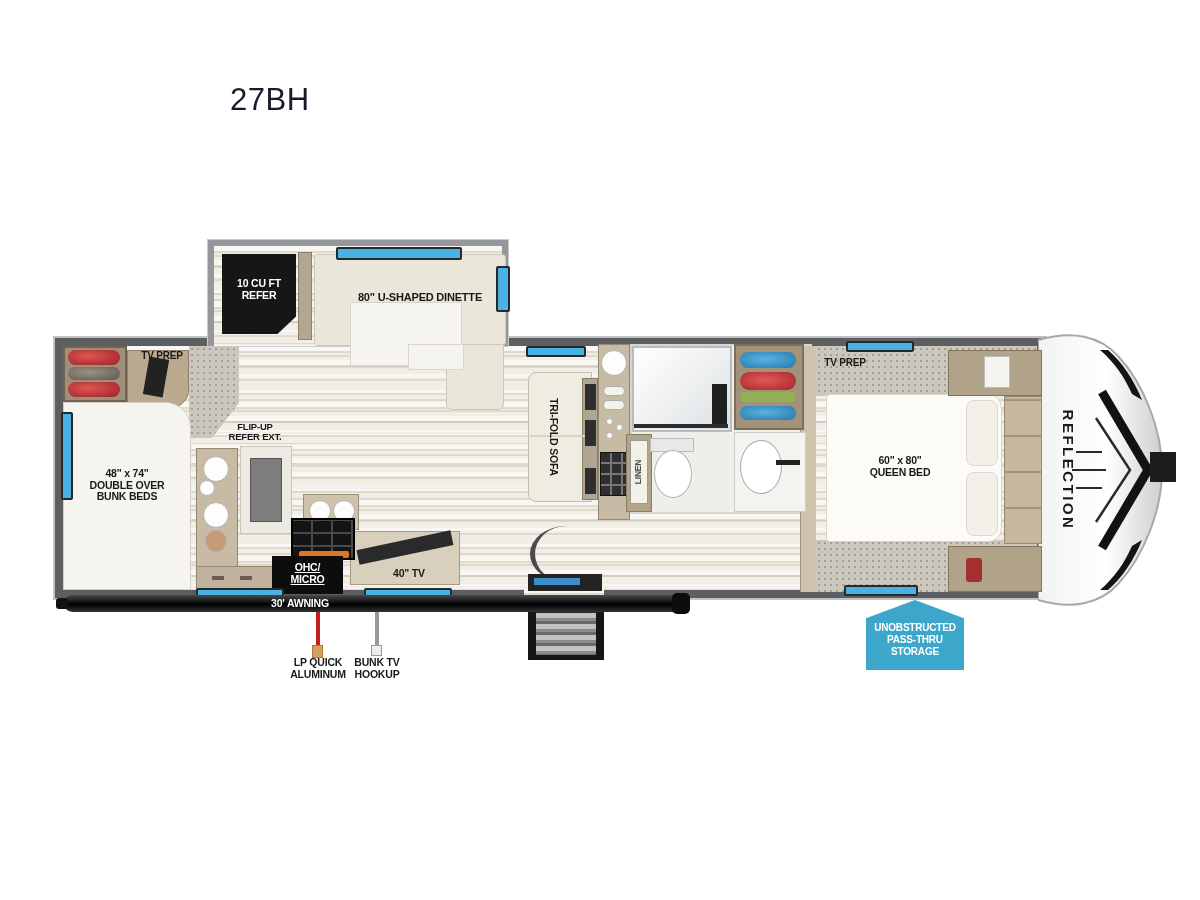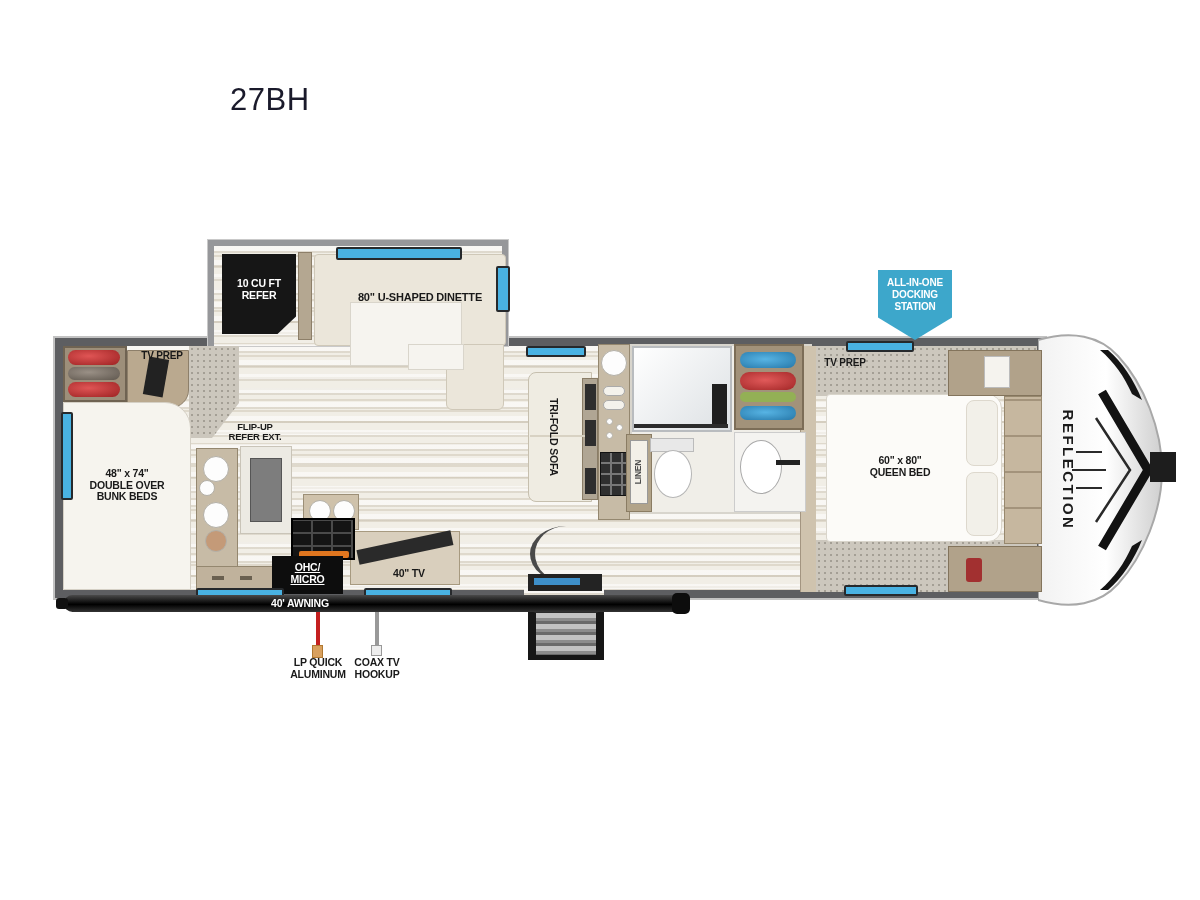--- a/index.html
+++ b/index.html
@@ -160,37 +160,37 @@
     <path d="M0,10 C34,0 62,6 80,26 C106,54 124,100 124,140 C124,180 106,226 80,254 C62,274 34,280 0,270 Z" fill="url(#capg)" stroke="#a8a8a8" stroke-width="2"></path>
     <path d="M70,20 C84,32 96,50 104,70 L94,64 C86,46 76,32 62,20 Z" fill="#141414"></path>
     <path d="M70,260 C84,248 96,230 104,210 L94,216 C86,234 76,248 62,260 Z" fill="#141414"></path>
     <path d="M64,62 L110,140 L64,218" fill="none" stroke="#121212" stroke-width="9"></path>
     <path d="M58,88 L92,140 L58,192" fill="none" stroke="#2a2a2a" stroke-width="2.5"></path>
     <path d="M38,122 h26 M34,140 h34 M38,158 h26" stroke="#2a2a2a" stroke-width="2"></path>
   </svg>
   <div class="lbl vtext" style="left:968px;top:461px;width:200px;height:18px;font-size:15px;letter-spacing:2.5px;color:#1b1b1b;transform:rotate(90deg);z-index:6;">REFLECTION</div>
   <div class="abs" style="left:1150px;top:452px;width:26px;height:30px;background:#1d1d1d;z-index:4;"></div>
 
-  <div class="badge" style="left:878px;top:270px;width:74px;height:70px;padding-top:7px;
-              clip-path:polygon(0 0,100% 0,100% 68%,50% 100%,0 68%);">ALL-IN-ONE
-DOCKING
-STATION</div>
+  <div class="badge" style="left:866px;top:600px;width:98px;height:70px;padding-top:22px;
+              clip-path:polygon(50% 0,100% 26%,100% 100%,0 100%,0 26%);">UNOBSTRUCTED
+PASS-THRU
+STORAGE</div>
 
   <div class="abs" style="left:64px;top:595px;width:624px;height:17px;border-radius:9px;z-index:6;
               background:linear-gradient(180deg,#4a4a4a,#000 55%,#333);"></div>
   <div class="abs" style="left:56px;top:598px;width:12px;height:11px;background:#111;border-radius:3px;z-index:6;"></div>
   <div class="abs" style="left:672px;top:593px;width:18px;height:21px;background:#0d0d0d;border-radius:5px;z-index:6;"></div>
-  <div class="lbl" style="left:248px;top:598px;width:104px;font-size:10.5px;color:#ffffff;z-index:7;">40' AWNING</div>
+  <div class="lbl" style="left:248px;top:598px;width:104px;font-size:10.5px;color:#ffffff;z-index:7;">30' AWNING</div>
 
   <div class="abs" style="left:316px;top:612px;width:4px;height:36px;background:#c41f1f;z-index:5;"></div>
   <div class="abs" style="left:312px;top:645px;width:11px;height:13px;background:#d8a05e;border:1px solid #b07830;z-index:6;"></div>
   <div class="lbl" style="left:286px;top:657px;width:64px;font-size:10.5px;">LP QUICK
 ALUMINUM</div>
   <div class="abs" style="left:375px;top:612px;width:4px;height:36px;background:#999999;z-index:5;"></div>
   <div class="abs" style="left:371px;top:645px;width:11px;height:11px;background:#eeeeee;border:1px solid #999;z-index:6;"></div>
-  <div class="lbl" style="left:345px;top:657px;width:64px;font-size:10.5px;">COAX TV
+  <div class="lbl" style="left:345px;top:657px;width:64px;font-size:10.5px;">BUNK TV
 HOOKUP</div>
 
   <div class="abs" style="left:528px;top:610px;width:76px;height:50px;z-index:5;
               border-left:8px solid #161616;border-right:8px solid #161616;border-bottom:5px solid #161616;border-top:3px solid #2a2a2a;
               background:repeating-linear-gradient(180deg,#c2c2c2 0 5px,#8c8c8c 5px 8px,#6a6a6a 8px 11px);"></div>
 
 </div>
 
 </body></html>

